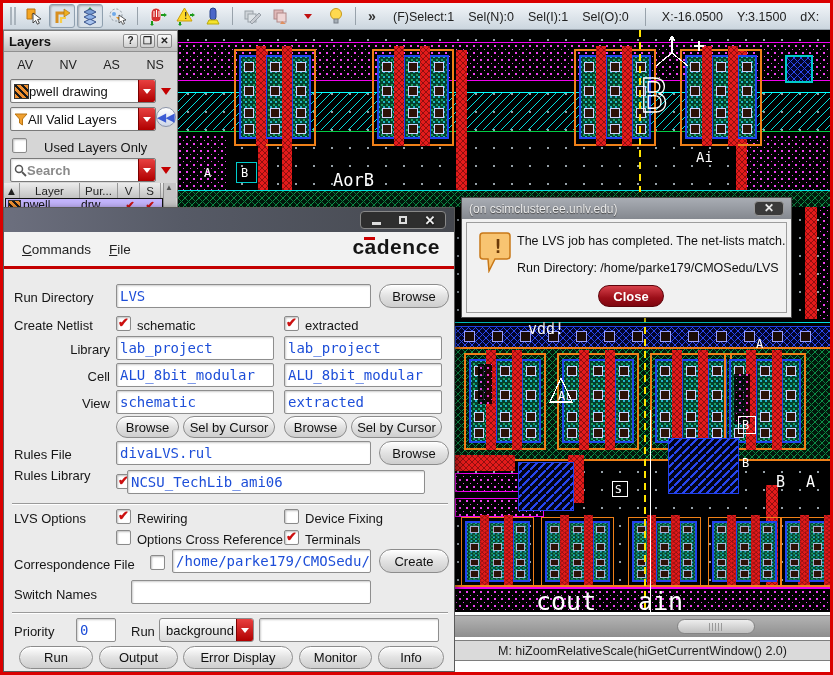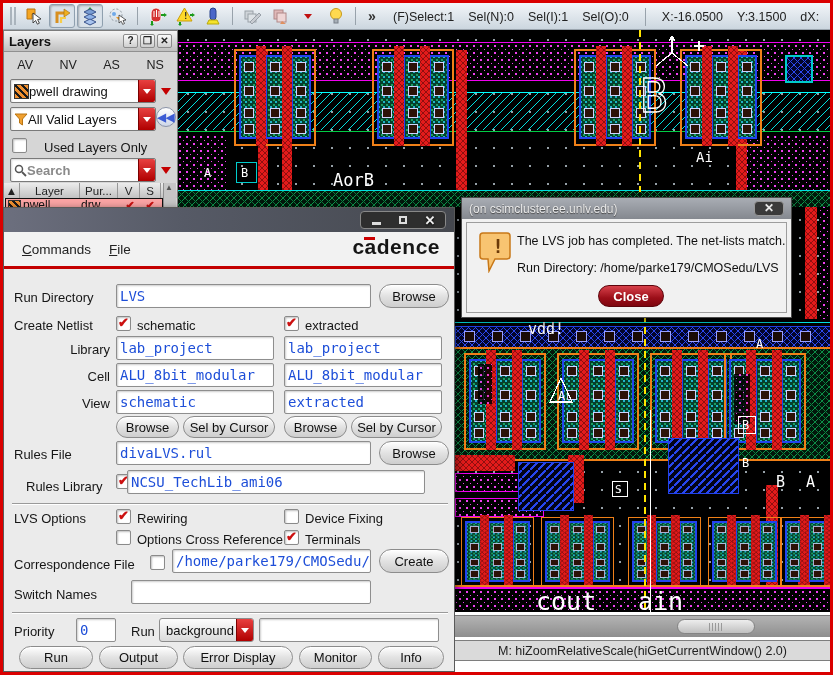--- a/index.html
+++ b/index.html
@@ -40,21 +40,21 @@
   .backbtn{position:absolute;left:152px;width:20px;height:20px;border-radius:50%;
            background:linear-gradient(#ffffff,#cdd6e8);border:1px solid #8a93a8;color:#3b5bd4;font-weight:bold;
            font-size:11px;text-align:center;line-height:18px;}
   .cbx{position:absolute;width:15px;height:15px;background:#fff;border:1px solid #8a8a8a;border-radius:2px;
        box-shadow:inset 1px 1px 2px rgba(0,0,0,.25);}
   .cbx.checked::after{content:"✔";position:absolute;left:1px;top:-2px;color:#cc1111;font-size:13px;font-weight:bold;}
   .lsw-lbl{position:absolute;font-size:13px;color:#161616;}
   .ltable-h{position:absolute;left:0;top:152px;width:173px;height:15px;display:flex;
             background:linear-gradient(#ececec,#c2c2c2);font-size:11.5px;color:#222;}
   .ltable-h span{border-right:1px solid #979797;display:flex;align-items:center;justify-content:center;}
-  .lrow{position:absolute;left:1px;top:167px;width:158px;height:14px;background:#fca5a5;border:1px solid #111;
+  .lrow{position:absolute;left:1px;top:167px;width:158px;height:14px;background:#c4b5fd;border:1px solid #111;
         display:flex;align-items:center;font-size:12px;color:#111;text-decoration:underline;}
   .lrow .swatch{width:13px;height:11px;margin:0 2px;}
   .tick{color:#cc1111;font-weight:bold;font-size:11px;}
   .lscroll{position:absolute;right:1px;top:152px;width:13px;height:30px;background:#c6c6c6;border-left:1px solid #909090;}
   .lscroll::before{content:"▲";position:absolute;top:0;left:1px;font-size:8px;color:#555;}
   
   .canvas{position:absolute;left:175px;top:27px;}
   
   .lvs{position:absolute;left:0;top:204px;width:452px;height:465px;background:#ebebeb;border:1px solid #5a5a5a;
        box-shadow:2px 2px 8px rgba(0,0,0,.5);}
@@ -487,21 +487,21 @@
 
     <div class="btn" style="left:112px;top:208px;width:63px;height:22px;">Browse</div>
     <div class="btn" style="left:179px;top:208px;width:92px;height:22px;">Sel by Cursor</div>
     <div class="btn" style="left:280px;top:208px;width:63px;height:22px;">Browse</div>
     <div class="btn" style="left:347px;top:208px;width:91px;height:22px;">Sel by Cursor</div>
 
     <span class="flabel" style="left:10px;top:239px;">Rules File</span>
     <div class="field" style="left:112px;top:233px;width:255px;">divaLVS.rul</div>
     <div class="btn" style="left:375px;top:233px;width:70px;">Browse</div>
 
-    <span class="flabel" style="left:10px;top:271px;margin-left:12px;">Rules Library</span>
+    <span class="flabel" style="left:10px;top:260px;">Rules Library</span>
     <span class="cbx checked" style="left:112px;top:266px;"></span>
     <div class="field" style="left:123px;top:262px;width:298px;">NCSU_TechLib_ami06</div>
 
     <div class="sep" style="top:295px;"></div>
 
     <span class="flabel" style="left:10px;top:303px;">LVS Options</span>
     <span class="cbx checked" style="left:112px;top:301px;"></span>
     <span class="flabel" style="left:133px;top:303px;">Rewiring</span>
     <span class="cbx" style="left:280px;top:301px;"></span>
     <span class="flabel" style="left:301px;top:303px;">Device Fixing</span>

